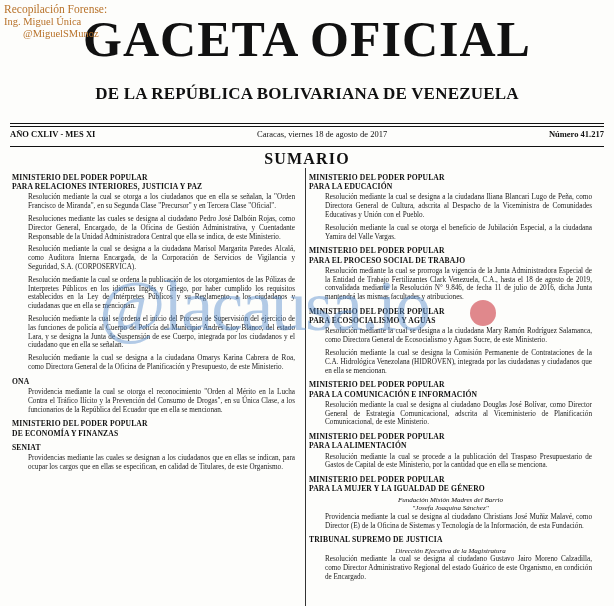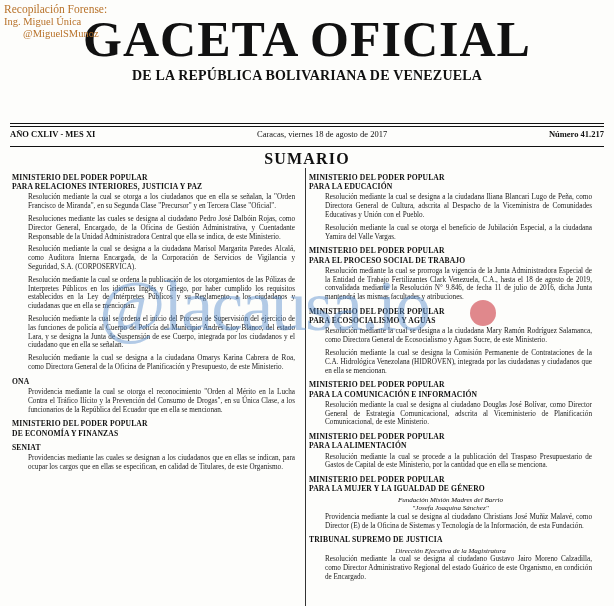--- a/index.html
+++ b/index.html
@@ -75,25 +75,25 @@
   .masthead .title {
     font-family: "Liberation Serif", serif;
     font-size: 50px;
     font-weight: 700;
     letter-spacing: 1px;
     color: #111;
     line-height: 54px;
   }
   .masthead .subtitle {
     font-family: "Liberation Serif", serif;
-    font-size: 14px;
+    font-size: 17px;
     font-weight: 700;
     letter-spacing: 0.2px;
     color: #111;
-    margin-top: 2px;
+    margin-top: 18px;
   }
   .rule {
     position: absolute;
     left: 10px;
     width: 594px;
     border-top: 1px solid #111;
   }
   .rule.r1 { top: 123px; }
   .rule.r2 { top: 126px; }
   .rule.r3 { top: 146px; }

